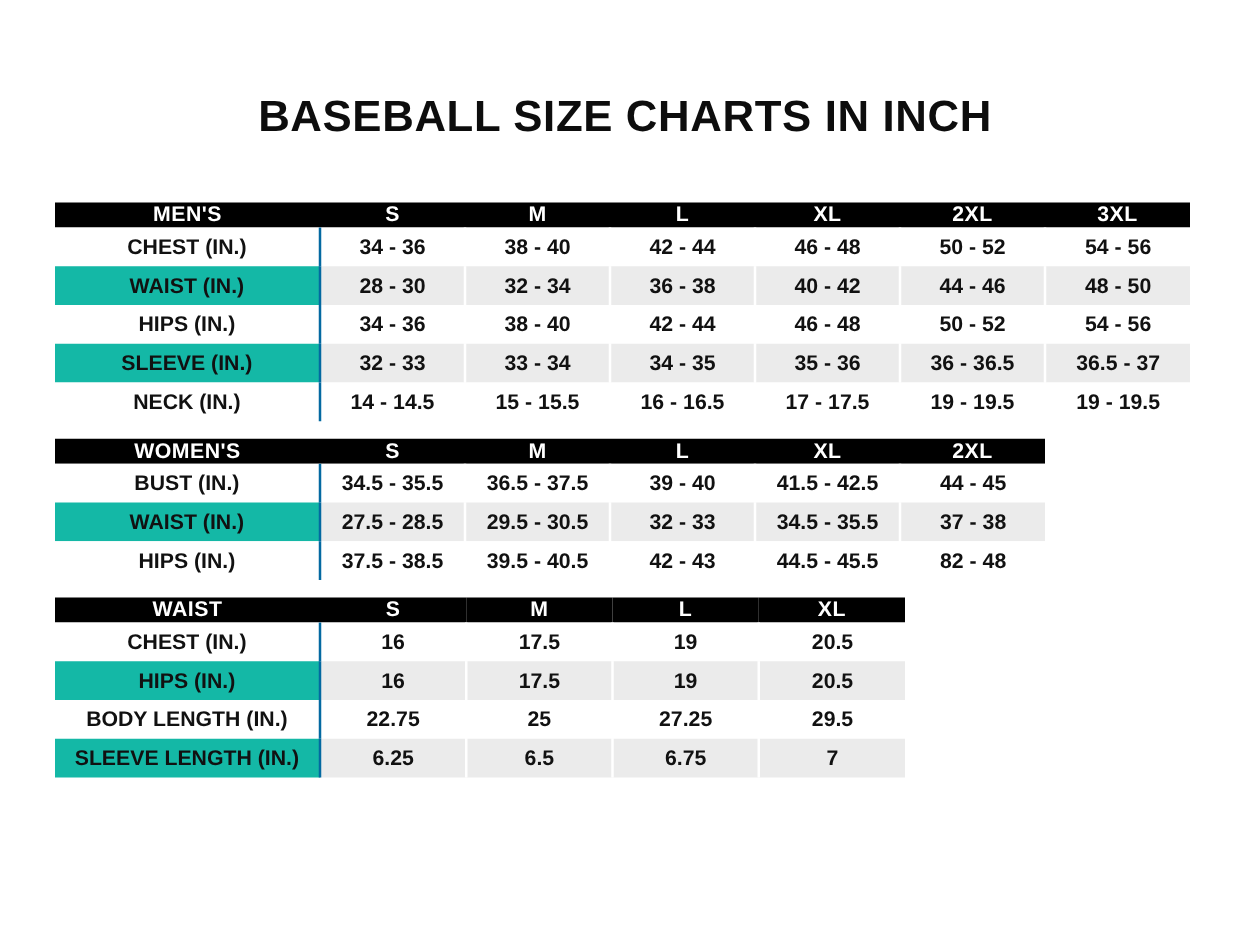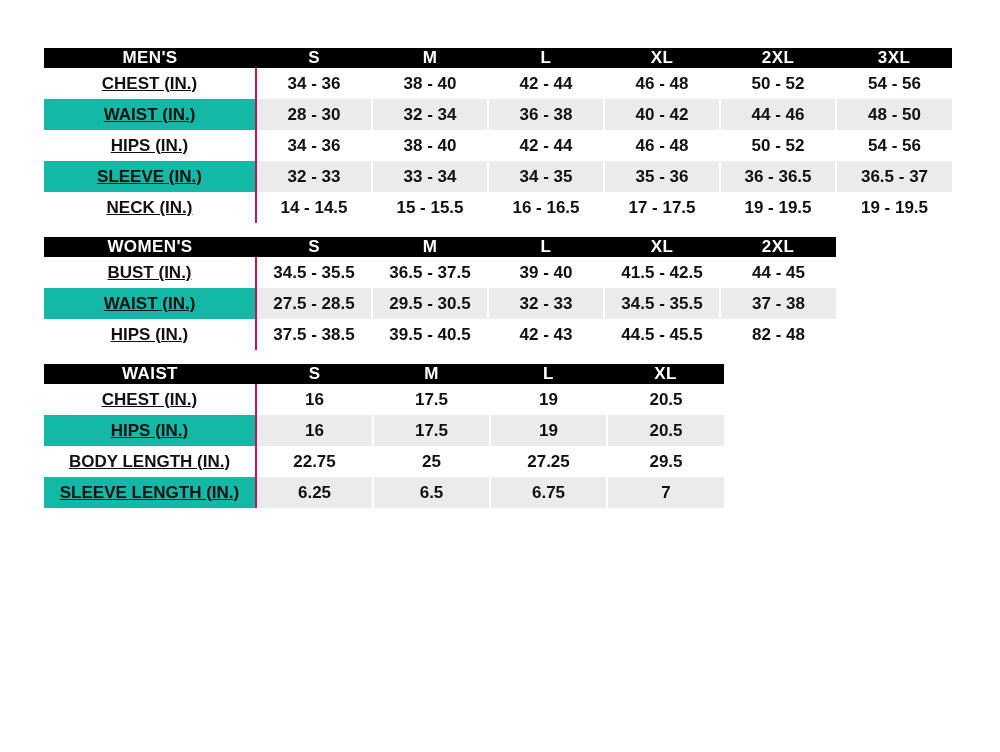--- a/index.html
+++ b/index.html
@@ -68,38 +68,38 @@
     color: #111111;
     font-weight: bold;
     white-space: nowrap;
   }
   tbody td:last-child { border-right: none; }
   tbody tr.odd  td { background: #ffffff; }
   tbody tr.even td { background: #ebebeb; }
 
   tbody td.rowhead {
     background: #ffffff;
-    border-right: 2px solid #be185d;
-    text-decoration: underline;
+    border-right: 2px solid #0369a1;
   }
   tbody tr.even td.rowhead { background: #14b8a6; }
 
   
   table.men col.c0   { width: 212px; }
   table.men col.cx   { width: 116px; }
   table.women col.c0 { width: 212px; }
   table.women col.cx { width: 116px; }
   table.youth col.c0 { width: 212px; }
   table.youth col.cx { width: 117px; }
 </style>
 </head>
 <body>
 
 <div class="page">
 
+  <h1 class="title">BASEBALL SIZE CHARTS IN INCH</h1>
 
   <div class="tables">
 
     <table class="men">
       <colgroup>
         <col class="c0">
           <col class="cx">
           <col class="cx">
           <col class="cx">
           <col class="cx">

